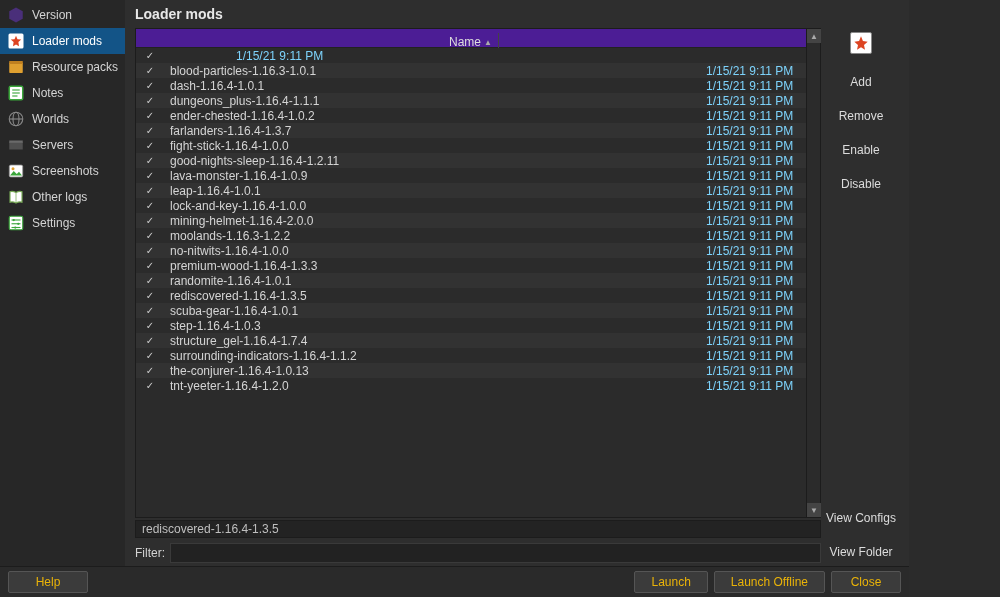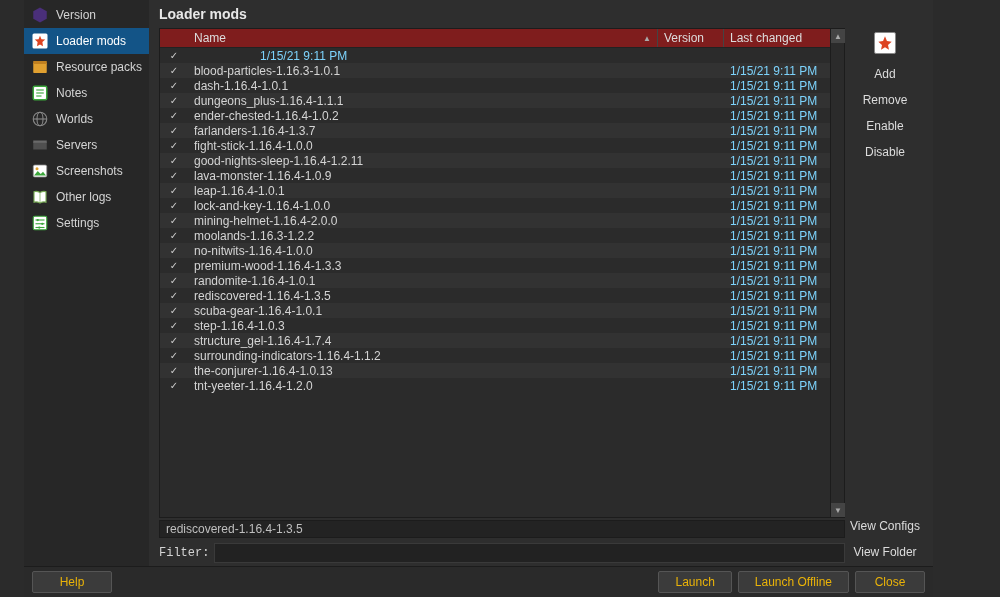--- a/index.html
+++ b/index.html
@@ -3,21 +3,21 @@
 <meta charset="utf-8">
 <style>
 * { box-sizing: border-box; margin: 0; padding: 0; }
 body {
   font-family: "Segoe UI", Tahoma, sans-serif;
   font-size: 12px;
   background: #2b2b2b;
   color: #d4d4d4;
   overflow: hidden;
 }
-.window { width: 909px; height: 597px; display: flex; flex-direction: column; background: #2e2e2e; margin-left: 24px; }
+.window { width: 909px; height: 597px; display: flex; flex-direction: column; background: #2e2e2e; }
 .main { flex: 1; display: flex; min-height: 0; }
 
 
 .sidebar { width: 125px; background: #272727; display: flex; flex-direction: column; padding-top: 2px; }
 .sidebar-item {
   display: flex; align-items: center; gap: 6px;
   padding: 3px 6px; height: 26px; cursor: pointer;
   color: #d4d4d4;
 }
 .sidebar-item.selected { background: #135487; color: #fff; }
@@ -30,21 +30,21 @@
 .content { flex: 1; display: flex; flex-direction: column; padding: 6px 8px 0 10px; min-width: 0; }
 .content-header {
   display: flex; justify-content: space-between; align-items: center;
   margin-bottom: 6px;
 }
 .page-title { font-size: 14px; font-weight: bold; color: #e8e8e8; }
 
 .table-wrap { flex: 1; display: flex; min-height: 0; border: 1px solid #1c1c1c; background: #2b2b2b; }
 .table-body { flex: 1; overflow: hidden; display: flex; flex-direction: column; }
 
-.thead { display: flex; background: #7f1d1d; border-bottom: 1px solid #222; height: 19px; align-items: center; }
+.thead { display: flex; background: #4c1d95; border-bottom: 1px solid #222; height: 19px; align-items: center; flex-direction: column; }
 .th { padding: 2px 6px; border-right: 1px solid #444; font-size: 12px; color: #ddd; display: flex; align-items: center; gap: 3px; }
 .th.check { width: 28px; border-right: none; }
 .th.name { flex: 1; }
 .th.version { width: 66px; }
 .th.last { width: 106px; border-right: none; }
 
 .rows { flex: 1; overflow-y: auto; }
 .row { display: flex; height: 15px; align-items: center; font-size: 12px; }
 .row:nth-child(odd) { background: #2b2b2b; }
 .row:nth-child(even) { background: #323232; }
@@ -53,32 +53,32 @@
 .td.name { flex: 1; }
 .td.version { width: 66px; }
 .td.last { width: 106px; color: #7dd3fc; }
 
 .scrollbar { width: 14px; background: #2b2b2b; border-left: 1px solid #1c1c1c; position: relative; }
 .scroll-up, .scroll-down { width: 14px; height: 14px; background: #444; color: #aaa; display:flex;align-items:center;justify-content:center;font-size:8px;position:absolute; }
 .scroll-up { top:0; }
 .scroll-down { bottom:0; }
 
 
-.right-panel { width: 80px; display: flex; flex-direction: column; align-items: center; padding: 4px; gap: 6px; }
+.right-panel { width: 80px; display: flex; flex-direction: column; align-items: center; padding: 4px; gap: 14px; }
 .star-btn {
   width: 22px; height: 22px; background: #fff; border: 1px solid #888; border-radius: 2px; display:flex;align-items:center;justify-content:center;margin-bottom:4px;
 }
 .star-btn svg { width: 16px; height: 16px; }
 .side-link { font-size: 12px; color: #dcdcdc; cursor: pointer; text-align: center; padding: 3px 0; width:100%; }
 .right-panel .spacer { flex: 1; }
 .status-bar {
   background: #232323; border: 1px solid #1c1c1c; height: 18px; padding: 1px 6px;
   font-size: 12px; color: #bfbfbf; margin-top: 2px;
 }
-.filter-row { display: flex; align-items: center; gap: 5px; padding: 5px 0 3px 0; font-family: Liberation Mono, monospace; }
+.filter-row { display: flex; align-items: center; gap: 5px; padding: 5px 0 3px 0; }
 .filter-input {
   flex: 1; height: 20px; background: #222; border: 1px solid #3a3a3a; color: #ddd; padding: 0 4px;
   font-family: inherit; font-size: 12px;
 }
 
 
 .footer { height: 31px; background: #2a2a2a; border-top: 1px solid #1c1c1c; display: flex; align-items: center; padding: 0 8px; gap: 6px; }
 .footer .flex-spacer { flex: 1; }
 .btn {
   height: 22px; padding: 0 16px; background: #3b3b3b; border: 1px solid #555; color: #eab308;

